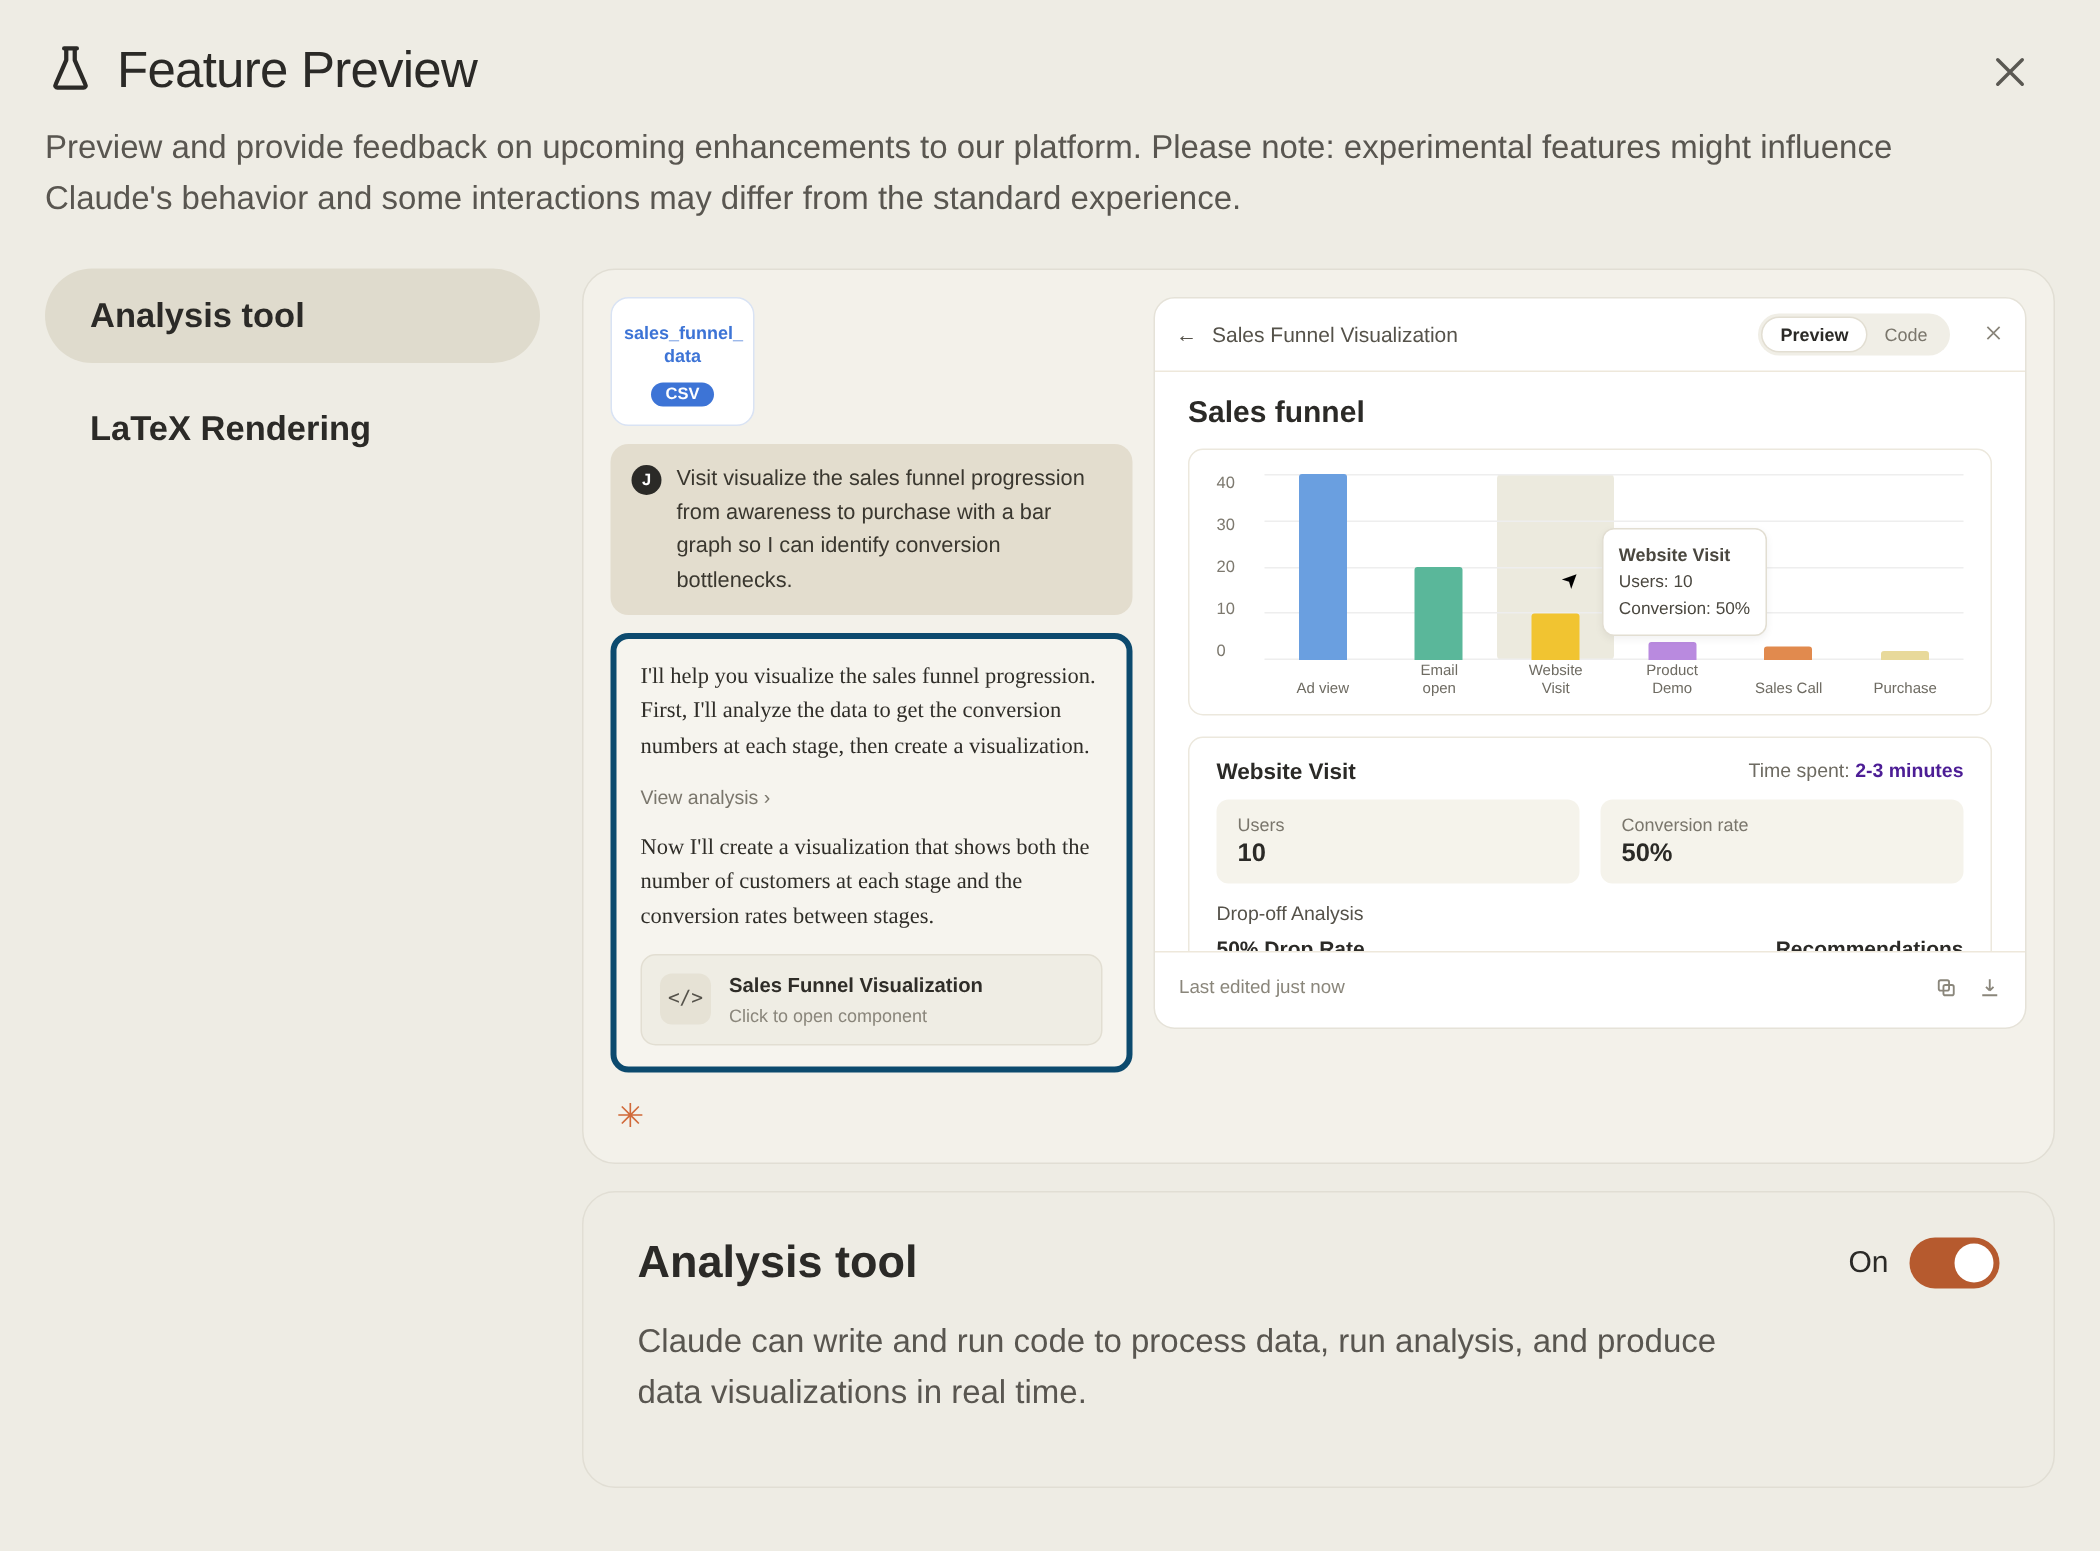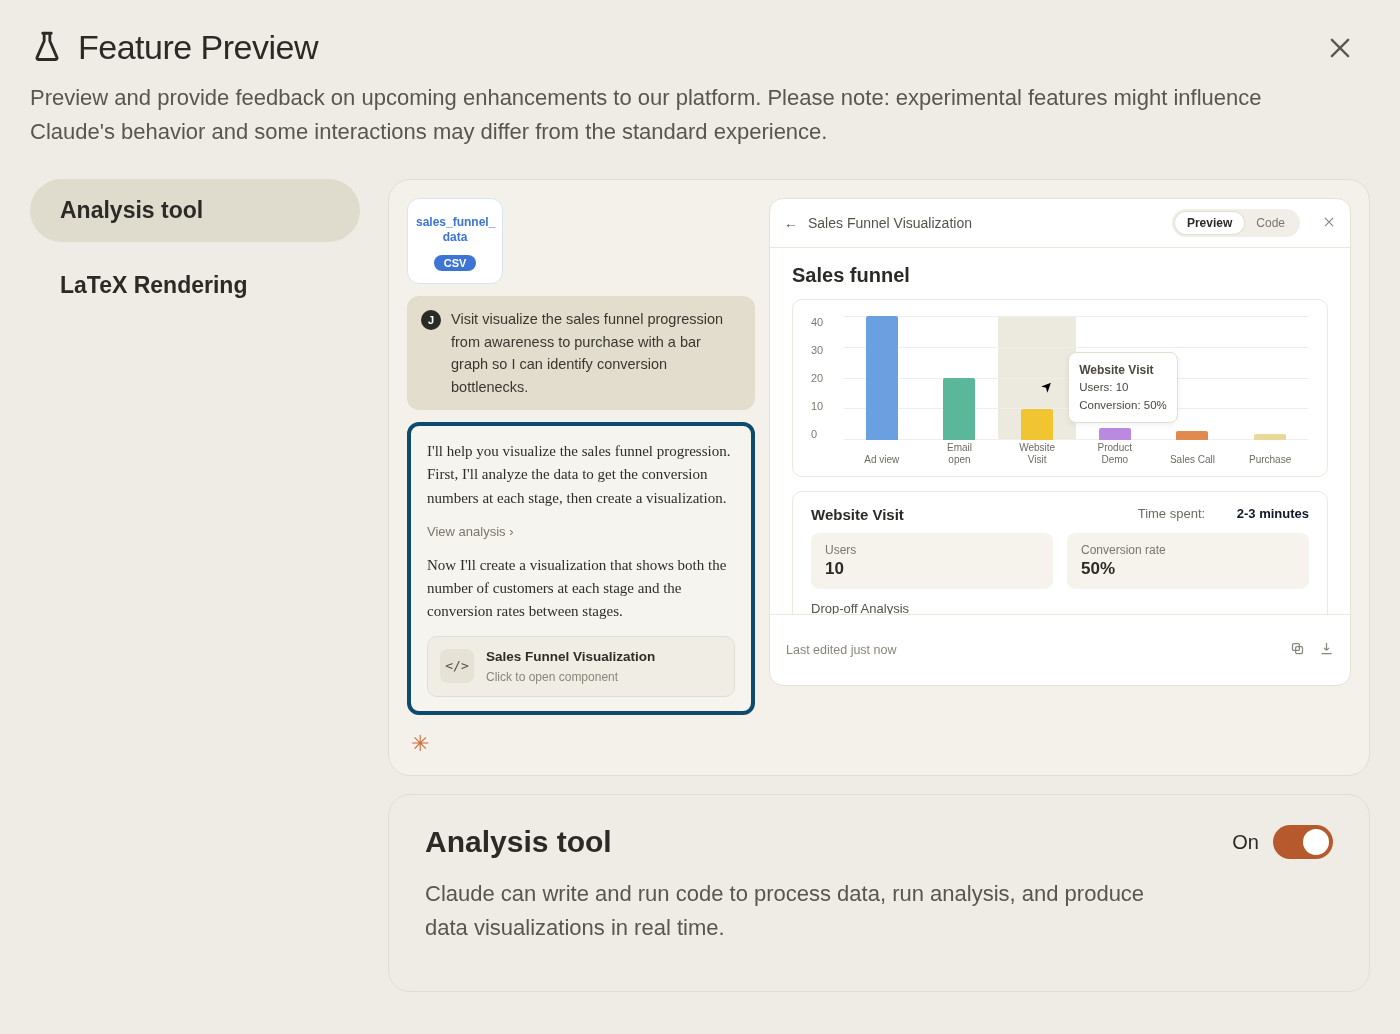--- a/index.html
+++ b/index.html
@@ -108,30 +108,30 @@
     position: absolute; background: #fff; border: 1px solid #e2ded2;
     border-radius: 8px; padding: 8px 10px; font-size: 11.5px; color: #4a473f;
     box-shadow: 0 2px 6px rgba(0,0,0,.06); line-height: 1.5;
   }
   .tooltip b { font-size: 12px; }
   .cursor-ico { position: absolute; font-size: 14px; color: #000; }
   .detail-card { border: 1px solid #ece8dd; border-radius: 10px; margin-top: 14px; padding: 14px 18px; }
   .dc-head { display: flex; justify-content: space-between; font-size: 15px; margin-bottom: 10px; }
   .dc-head .l { font-weight: 700; }
   .dc-head .r { font-size: 13px; color: #6e6b62; }
-  .dc-head .r b { color: #0f172a; margin-left: 28px; }
+  .dc-head .r b { color: #4c1d95; }
   .stat-row { display: flex; gap: 14px; }
   .stat { flex: 1; background: #f5f3eb; border-radius: 8px; padding: 10px 14px; }
   .stat .lbl { font-size: 12px; color: #7a766c; }
   .stat .val { font-size: 17px; font-weight: 700; margin-top: 2px; }
   .drop { margin-top: 12px; font-size: 13px; color: #55524a; }
   .drop-row { display: flex; justify-content: space-between; margin-top: 8px; font-weight: 700; font-size: 14px; }
   .art-foot {
-    border-top: 1px solid #eee8db; padding: 26px 16px;
-    display: flex; align-items: center; font-size: 12.5px; color: #8a867b;
+    border-top: 1px solid #eee8db; padding: 16px 16px;
+    display: flex; align-items: flex-start; font-size: 12.5px; color: #8a867b;
   }
   .art-foot .icons { margin-left: auto; display: flex; gap: 14px; color: #8a867b; }
 
   
   .toggle-card {
     margin-top: 18px; border: 1px solid #e1ded4; border-radius: 22px;
     padding: 30px 36px 46px; background: #eeece4;
   }
   .tc-head { display: flex; align-items: center; justify-content: space-between; }
   .tc-head h2 { font-size: 30px; font-weight: 700; }

